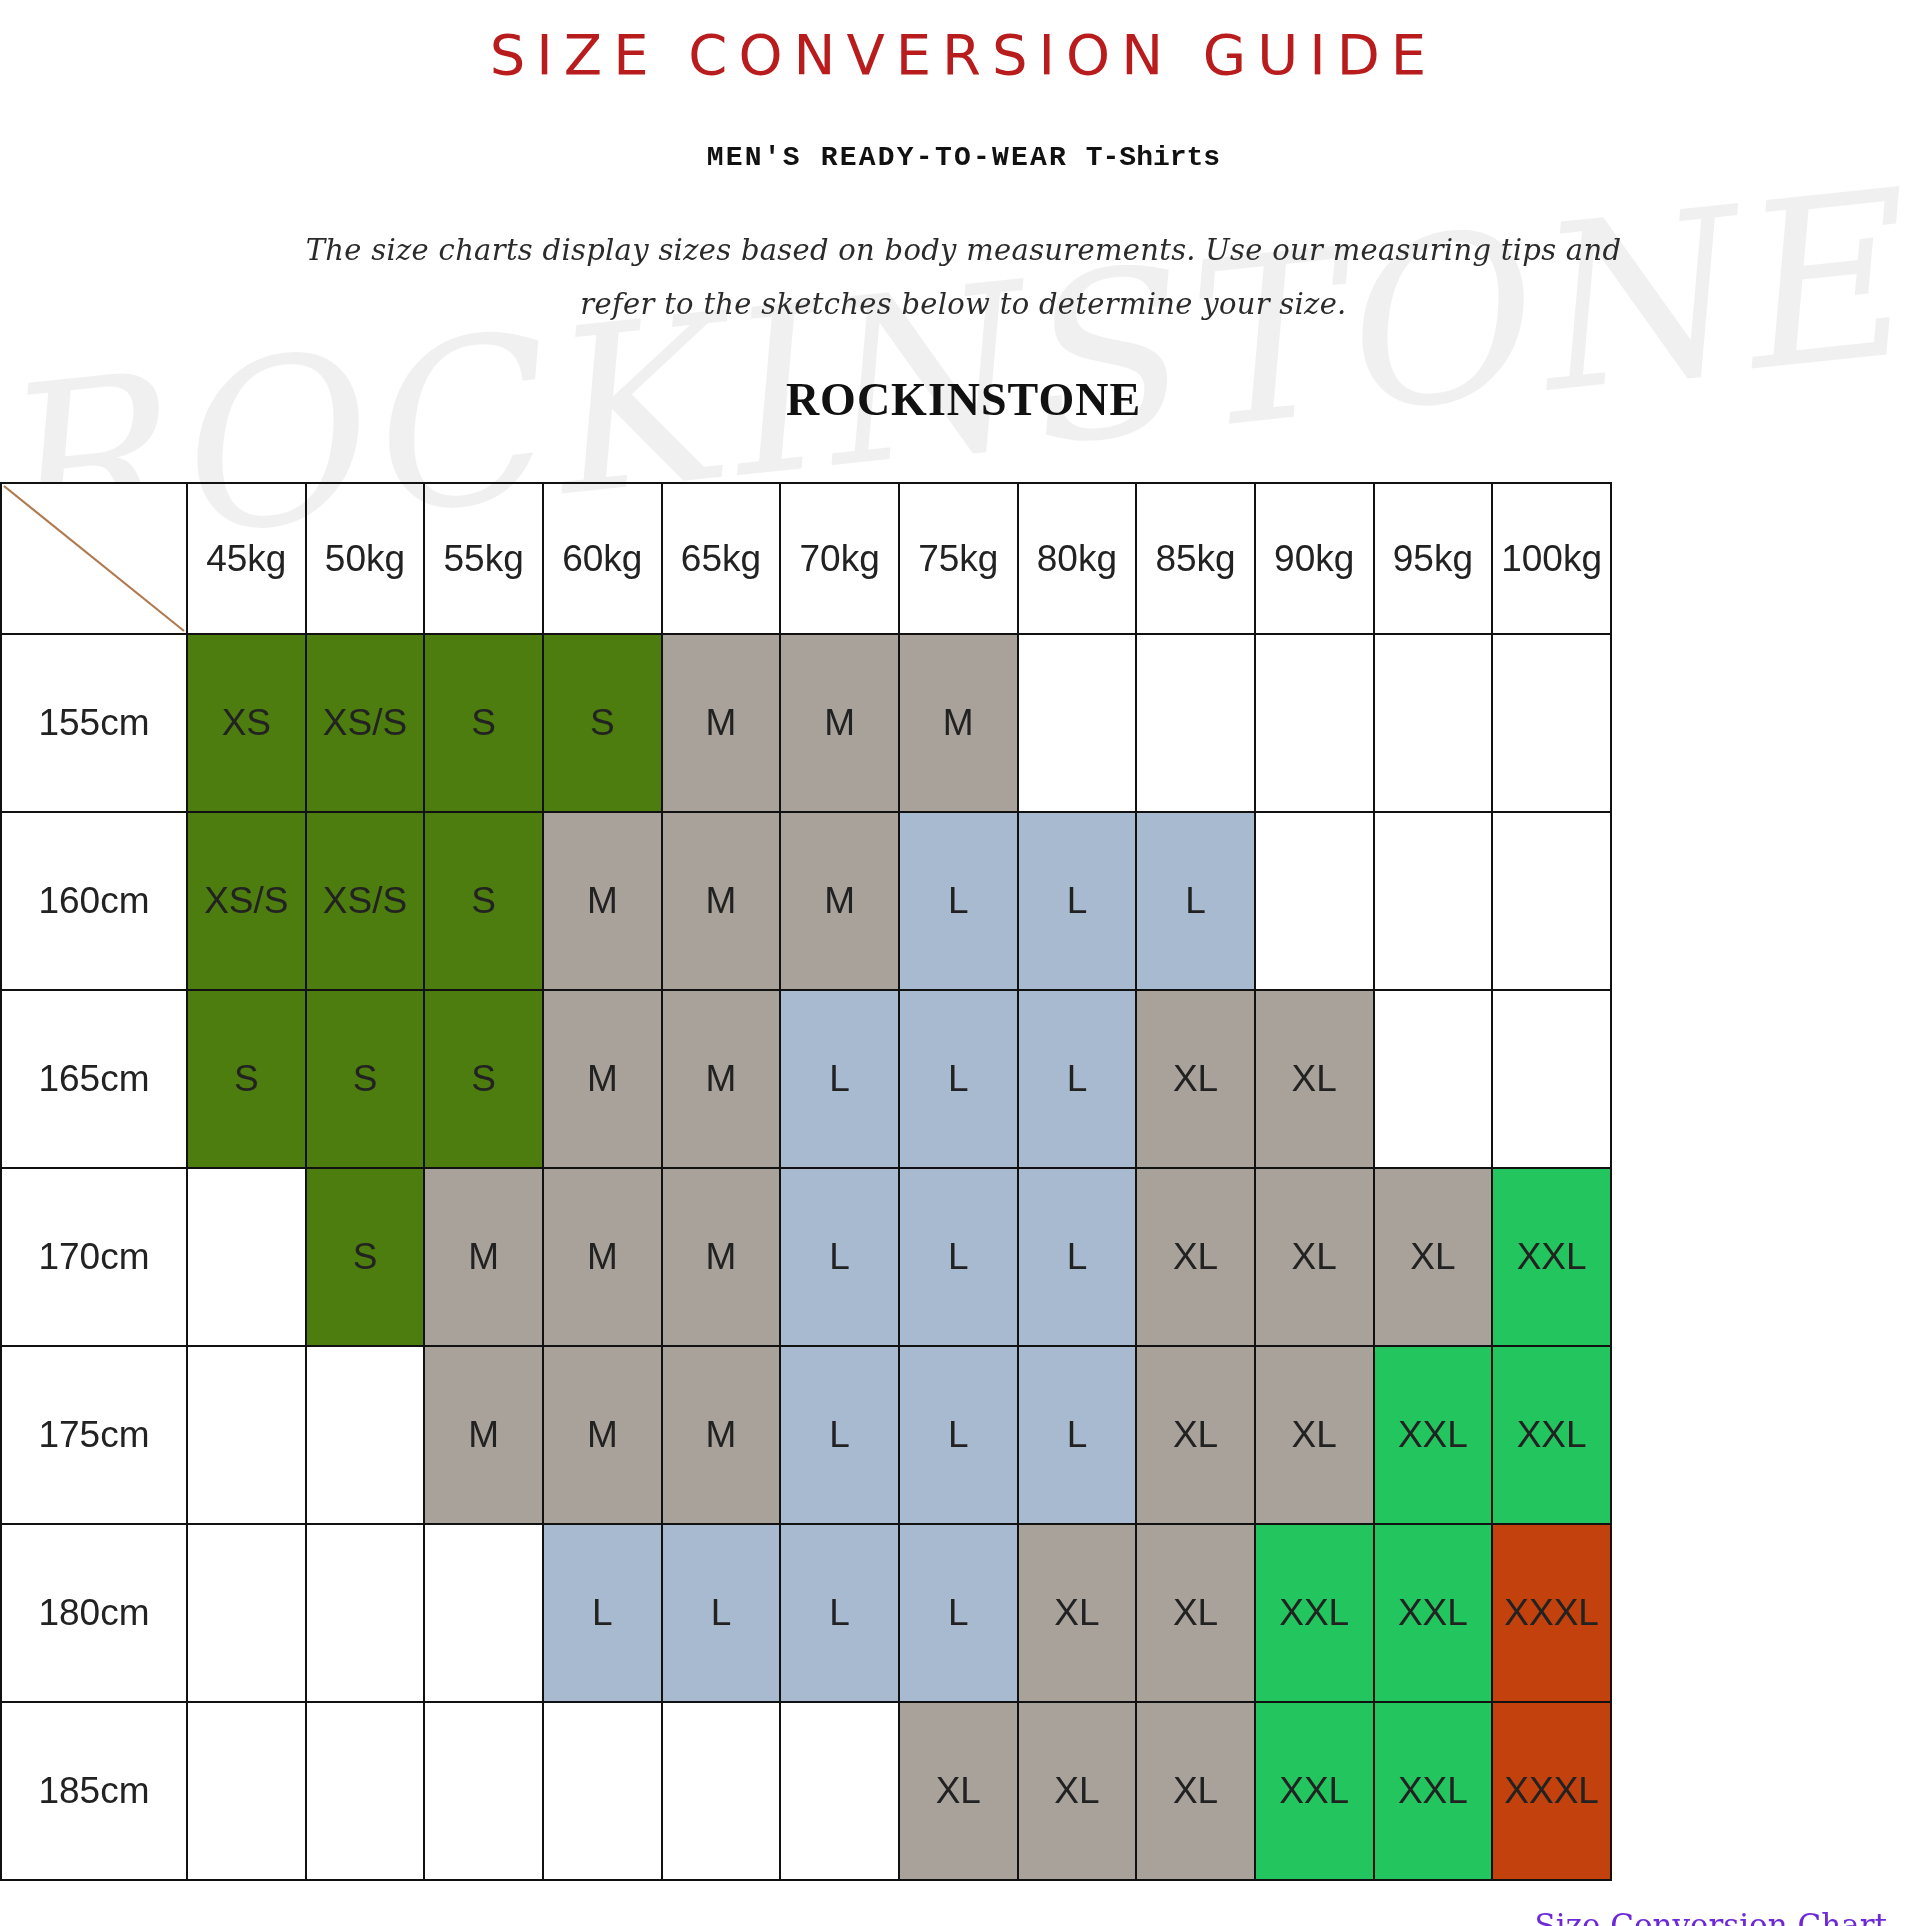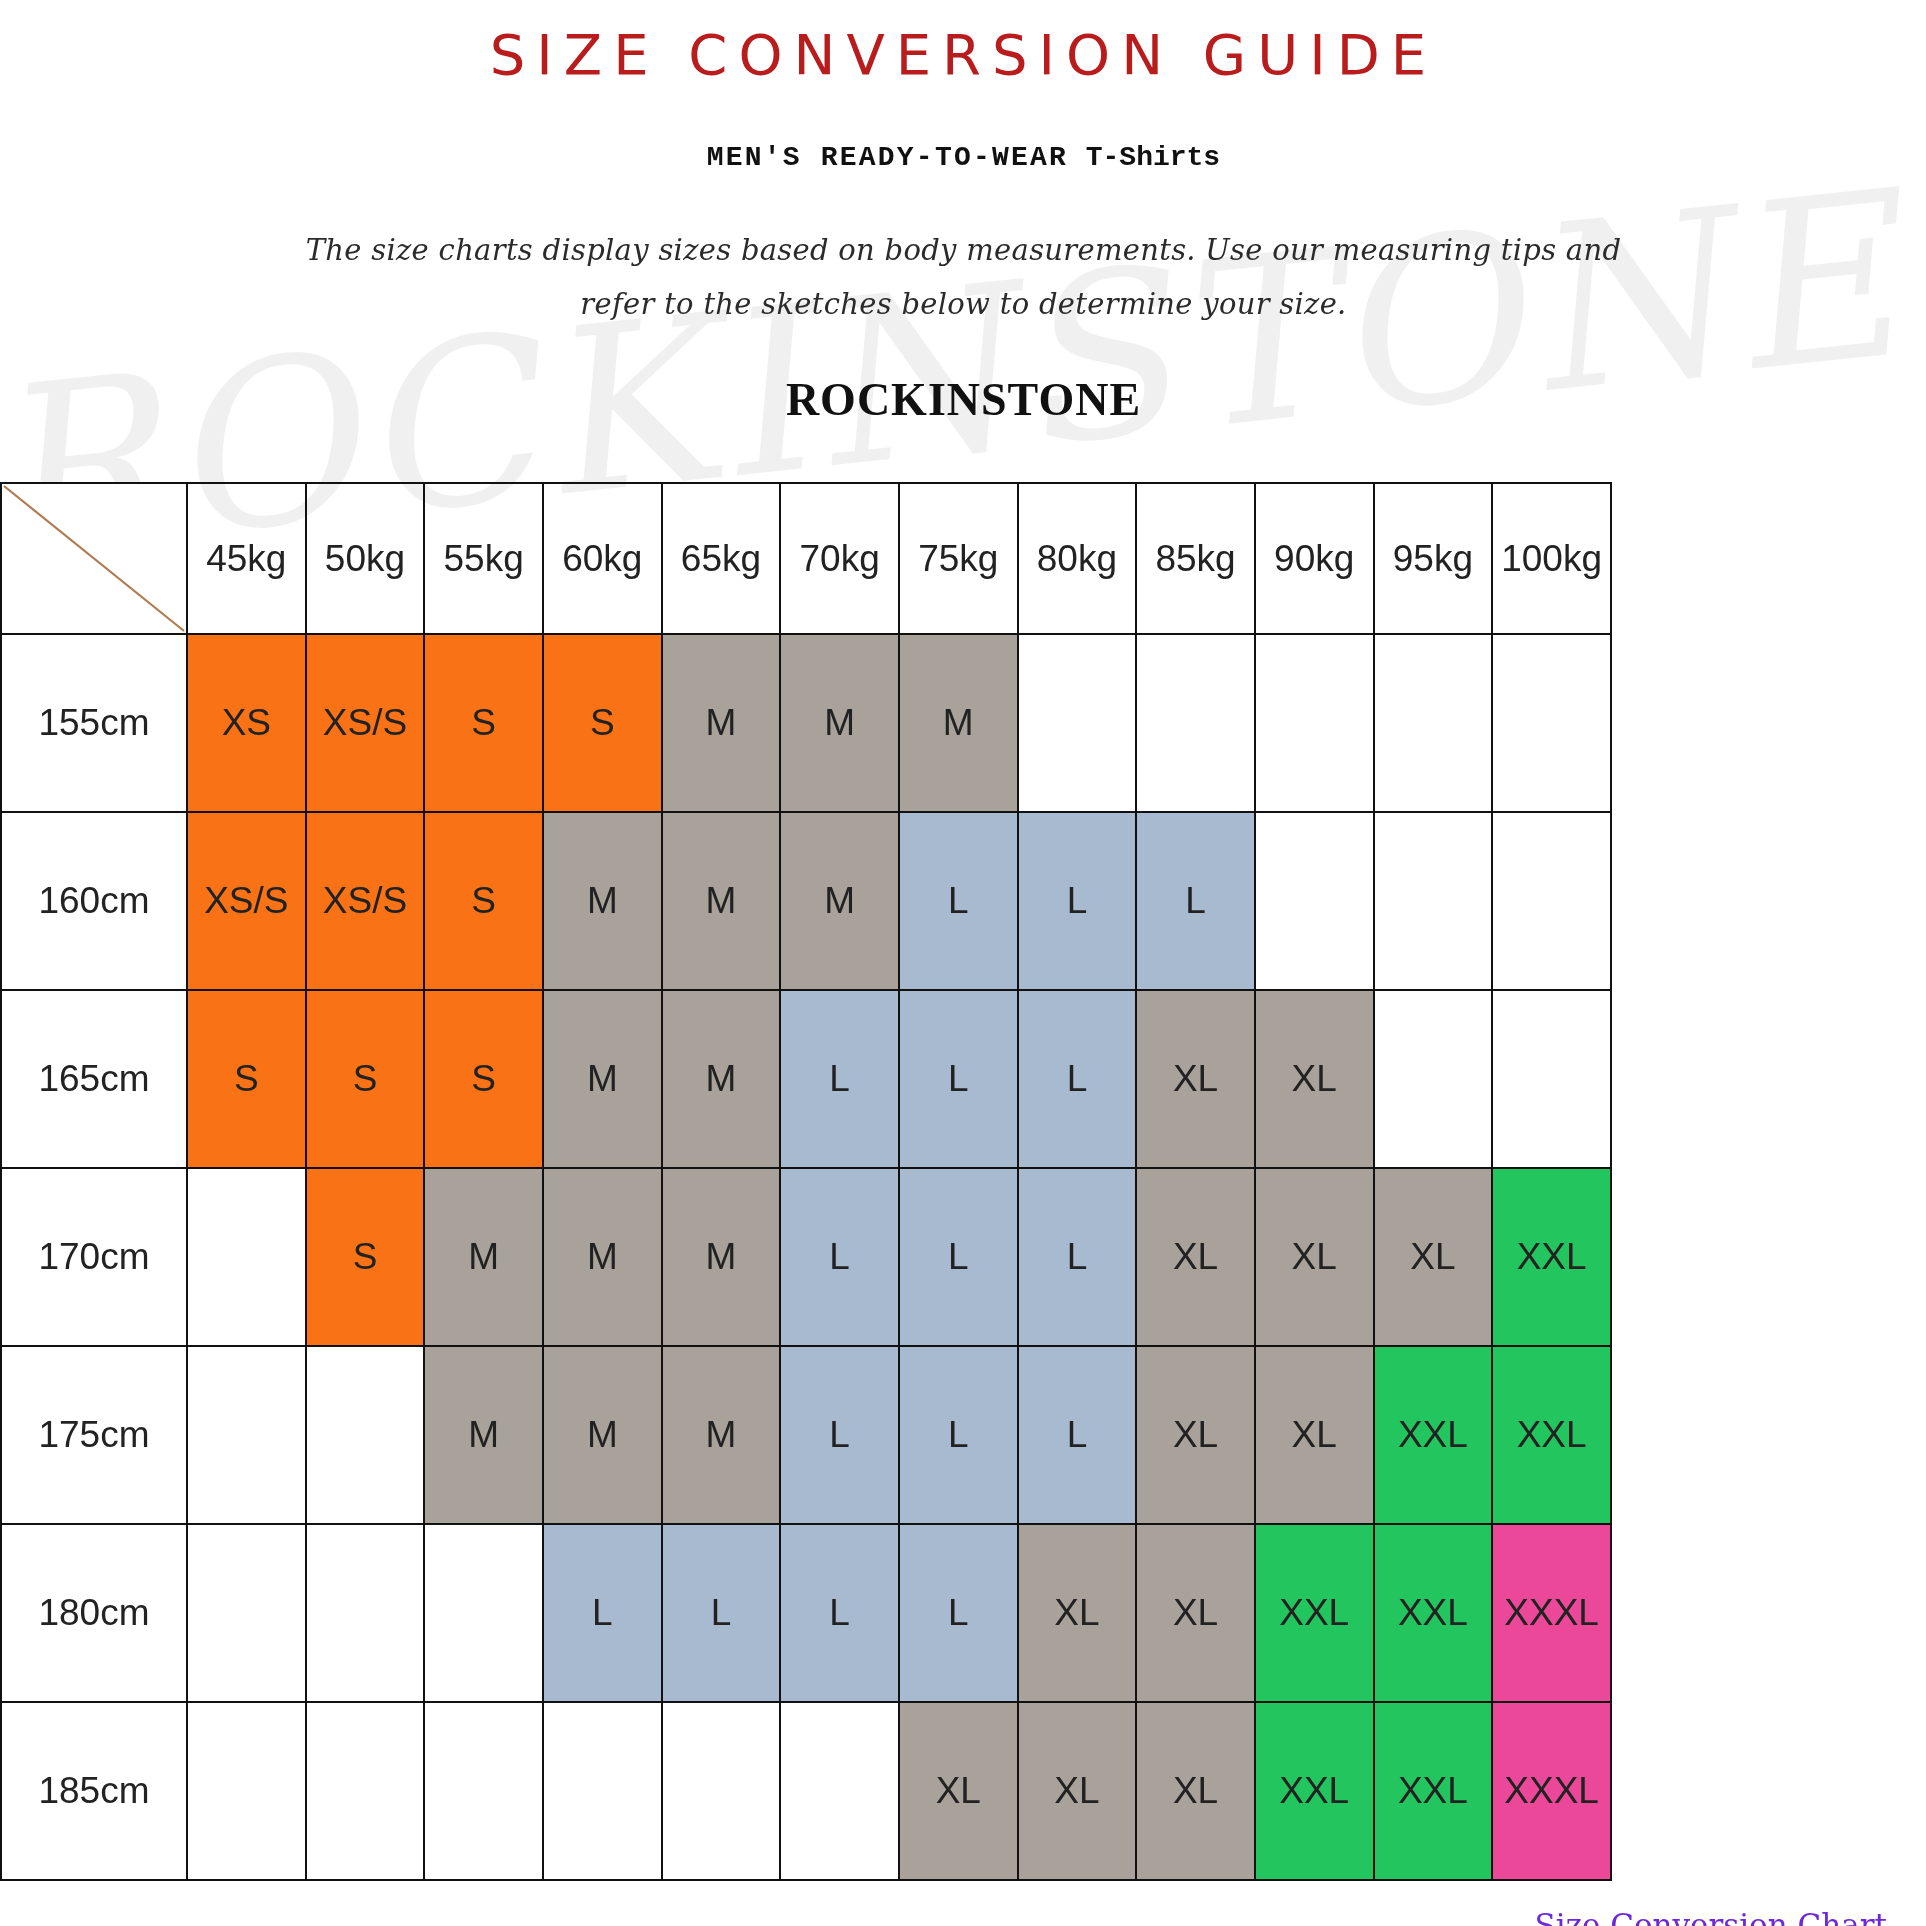--- a/index.html
+++ b/index.html
@@ -122,25 +122,25 @@
     width: 100%;
     height: 100%;
   }
 
   .row-head {
     font-size: 38px;
     color: #222;
   }
 
   .c-empty { background: #ffffff; }
-  .c-light { background: #f97316; }
+  .c-light { background: #4d7c0f; }
   .c-gray  { background: #a9a29a; }
   .c-blue  { background: #a8bacf; }
   .c-pale  { background: #22c55e; }
-  .c-steel { background: #ec4899; }
+  .c-steel { background: #c2410c; }
 
   .footer {
     text-align: right;
     padding-right: 40px;
     margin-top: 26px;
     font-family: "DejaVu Serif", serif;
     font-size: 31px;
     color: #6d28d9;
   }
 </style>

